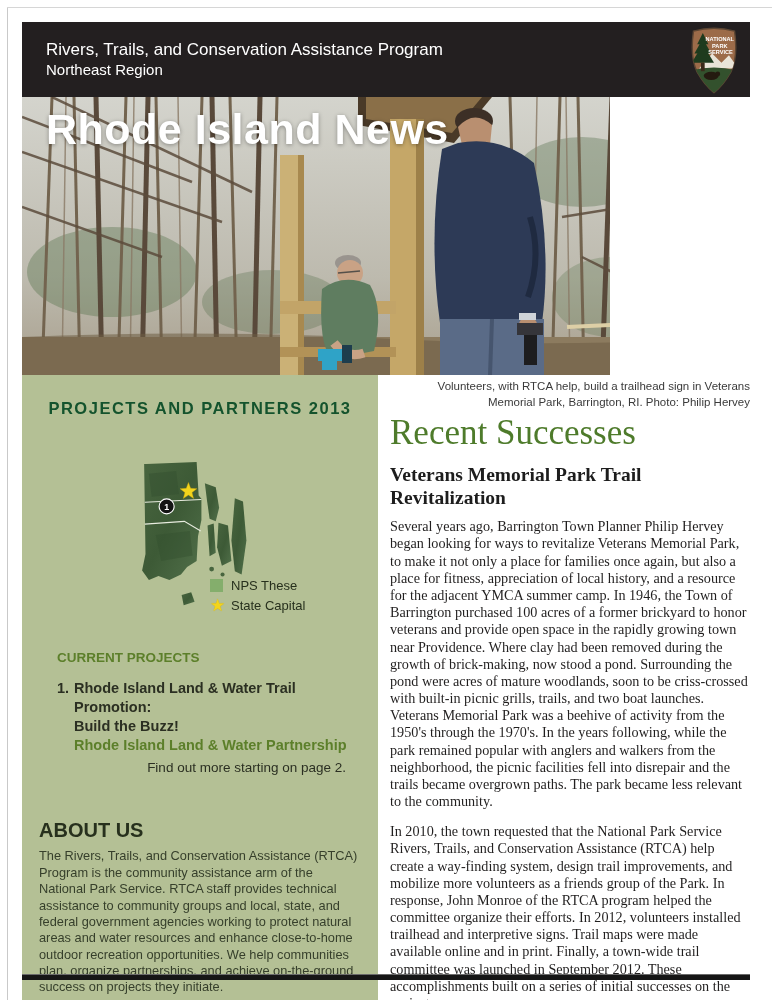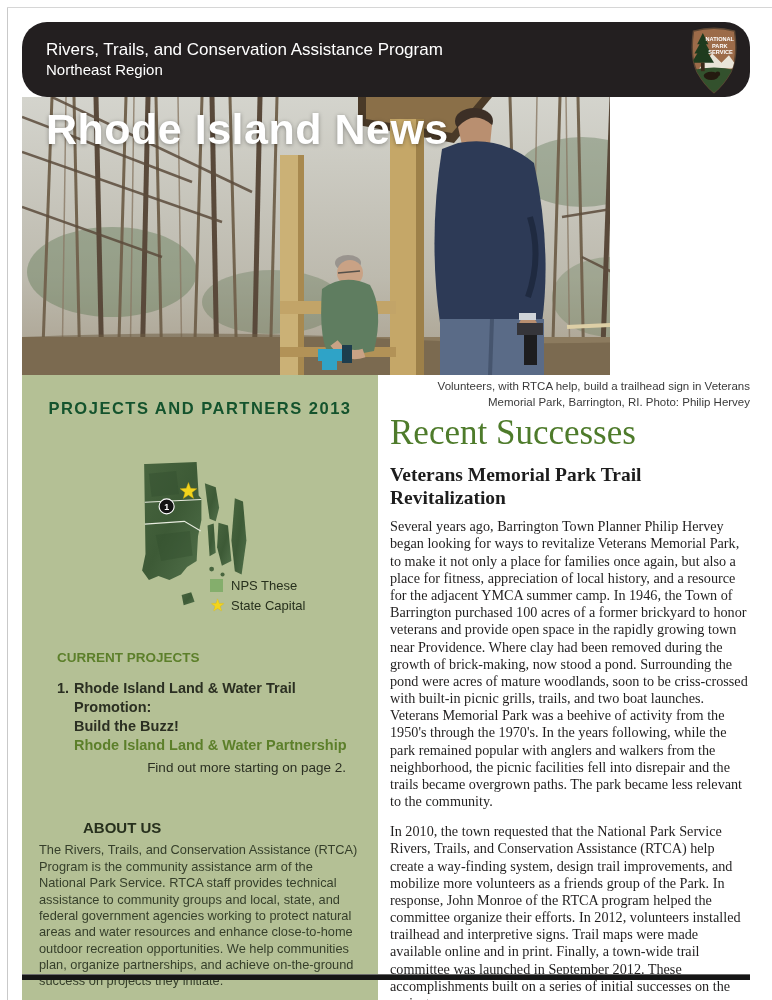--- a/index.html
+++ b/index.html
@@ -3,21 +3,21 @@
 <meta charset="utf-8">
 <style>
   html,body{margin:0;padding:0;background:#fff;}
   .page{position:relative;width:772px;height:1000px;background:#fff;overflow:hidden;
         font-family:"Liberation Sans",sans-serif;}
   .edge-left{position:absolute;left:7px;top:7px;bottom:0;width:1px;background:#c9c9c9;}
   .edge-top{position:absolute;left:7px;top:7px;right:0;height:1px;background:#d6d6d6;}
 
   
   .header{position:absolute;left:22px;top:22px;width:728px;height:75px;background:#231f20;
-          display:flex;align-items:center;box-sizing:border-box;padding:0 8px 0 24px;border-radius:25px;}
+          display:flex;align-items:center;box-sizing:border-box;padding:0 8px 0 24px;}
   .hdr-left{flex:1;color:#fff;}
   .hdr-program{font-size:17px;line-height:1.25;}
   .hdr-region{font-size:15px;line-height:1.3;}
   .hdr-agency{color:#fff;font-size:12.5px;line-height:1.35;margin-right:20px;margin-left:10px;}
   .hdr-logo{width:56px;height:70px;flex:0 0 auto;}
 
   
   .banner{position:absolute;left:22px;top:97px;width:588px;height:278px;overflow:hidden;}
   .banner svg{display:block;width:728px;height:278px;}
   .banner-title{position:absolute;left:24px;top:8px;color:#fff;font-size:43px;font-weight:bold;
@@ -38,21 +38,21 @@
   .legend-swatch{width:13px;height:13px;background:#84ae6c;margin-right:8px;}
   .legend-star{color:#f2d41c;font-size:17px;line-height:13px;margin-right:6px;width:15px;
                text-shadow:0 0 1px #c7a40e;}
   .projects{padding:0 20px 0 35px;margin-top:6px;}
   .proj-head{color:#5c7f2a;font-weight:bold;font-size:13.5px;margin-bottom:14px;}
   .proj-item{display:flex;font-size:14.5px;font-weight:bold;line-height:1.3;color:#2b2f22;}
   .proj-num{width:17px;flex:0 0 auto;}
   .proj-partner{color:#5c7f2a;}
   .proj-note{text-align:right;font-size:13.5px;margin-top:6px;padding-right:12px;color:#2b2f22;}
   .about{padding:0 18px 0 17px;margin-top:44px;}
-  .about-head{font-size:15px;font-weight:bold;color:#27301d;margin-bottom:6px;margin-left:44px;}
+  .about-head{font-size:20px;font-weight:bold;color:#27301d;margin-bottom:6px;}
   .about-body{font-size:12.8px;line-height:1.28;color:#363f2b;}
 
   
   .caption{font-size:11.5px;line-height:1.35;color:#3a3a3a;text-align:right;margin:4px 0 2px 0;}
   .section-heading{font-family:"Liberation Serif",serif;font-weight:normal;color:#4e7b2b;
                    font-size:35px;margin:4px 0 10px 0;line-height:1.1;}
   .article-title{font-family:"Liberation Serif",serif;font-weight:bold;color:#1d1d1d;
                  font-size:19.5px;margin:0 0 9px 0;line-height:1.2;}
   .body-par{font-family:"Liberation Serif",serif;font-size:14.2px;line-height:1.21;
             color:#211f1f;margin:0 0 13px 0;}

